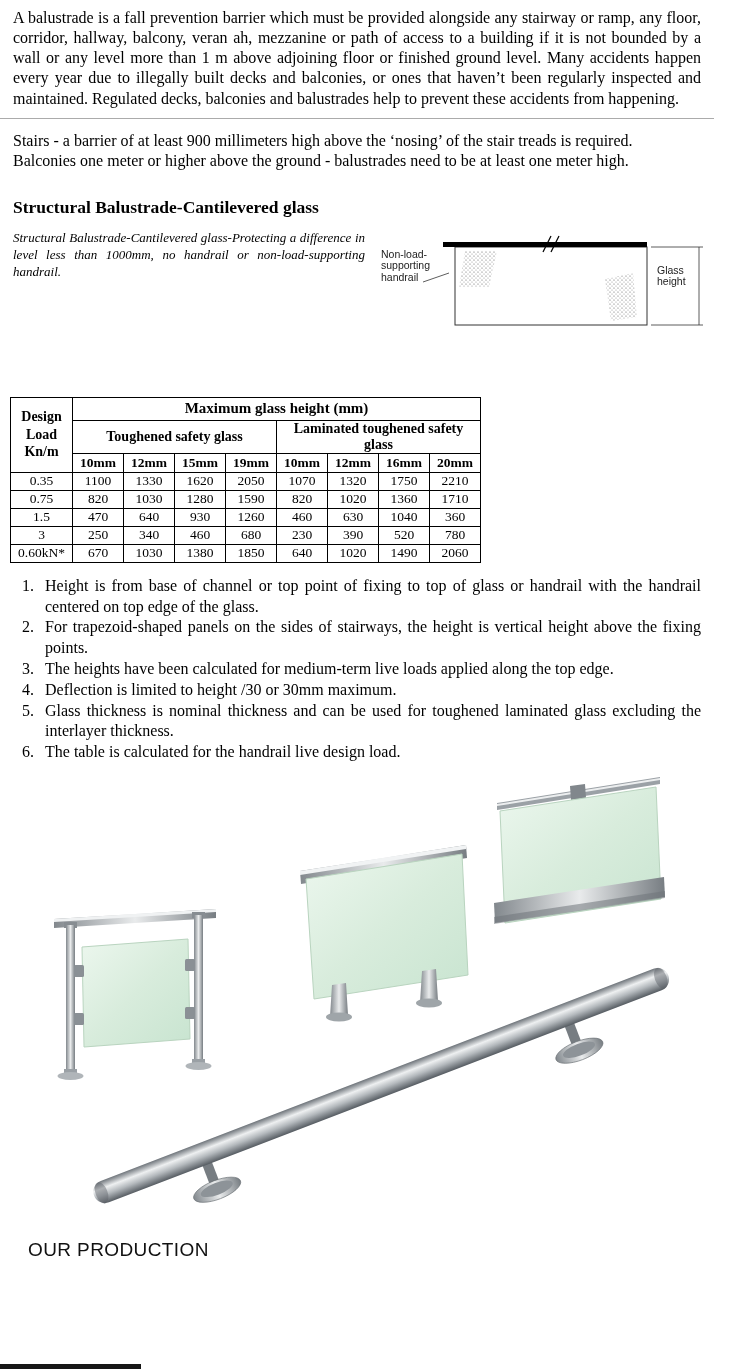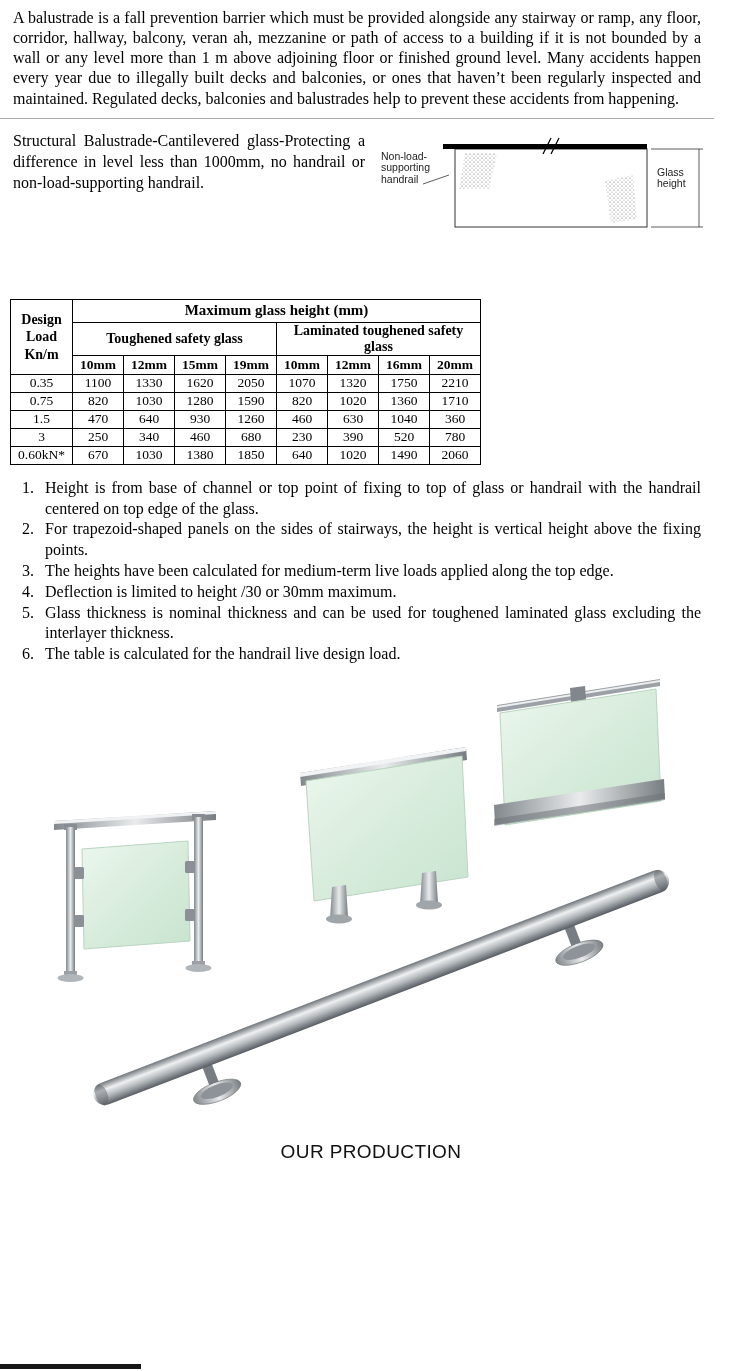--- a/index.html
+++ b/index.html
@@ -9,21 +9,21 @@
 
   .intro { margin: 0 13px; padding-top: 8px; font-size: 16px; line-height: 1.26; text-align: justify; }
 
   hr.divider { border: 0; border-top: 1px solid #ababab; margin: 9px 0 0 0; }
 
   ul.rules { list-style: none; margin: 12px 13px 0 13px; padding: 0; font-size: 16px; line-height: 1.28; }
 
   h2.section-heading { margin: 25px 0 0 13px; font-size: 17.5px; font-weight: bold; }
 
   .section-row { display: flex; margin: 11px 13px 0 13px; }
-  .section-text { width: 352px; font-size: 16px; line-height: 1.31; text-align: justify; }
+  .section-text { width: 352px; font-size: 13px; line-height: 1.31; text-align: justify; font-style: italic; }
   .section-text p { margin: 0; }
 
   .diagram { position: relative; flex: 1; height: 120px; margin-top: 6px; }
   .diagram svg { position: absolute; left: 0; top: 0; }
   .diag-label { position: absolute; font-family: "Liberation Sans", sans-serif; font-size: 10.5px; line-height: 11.5px; white-space: pre-line; color: #222; }
   .diag-label.left { left: 16px; top: 14px; }
   .diag-label.right { left: 292px; top: 30px; }
 
   table.glass-table { border-collapse: collapse; margin: 42px 0 0 10px; font-family: "Liberation Serif", serif; }
   .glass-table th, .glass-table td { border: 1px solid #000; text-align: center; vertical-align: middle; padding: 0 3px; }
@@ -32,36 +32,39 @@
   .glass-table .group-head { font-size: 14px; height: 22px; }
   .glass-table .load-head { width: 62px; font-size: 14px; line-height: 1.25; white-space: pre-line; }
   .glass-table th[data-name="thickness-header"] { width: 51px; font-size: 13.5px; height: 19px; }
   .glass-table td { font-size: 13.5px; height: 18px; font-weight: normal; }
 
   ol.notes { margin: 13px 13px 0 13px; padding-left: 25px; font-size: 16px; line-height: 1.3; text-align: justify; }
   ol.notes li { padding-left: 7px; }
 
   .products { position: relative; height: 460px; margin-top: 4px; }
 
-  .footer-title { margin: 12px 0 0 28px; font-family: "Liberation Sans", sans-serif; font-size: 19px; letter-spacing: 0.4px; color: #111; text-align: center; }
+  .footer-title { margin: 12px 0 0 28px; font-family: "Liberation Sans", sans-serif; font-size: 19px; letter-spacing: 0.4px; color: #111; }
 
   .bottom-bar { position: absolute; left: 0; top: 1364px; width: 141px; height: 5px; background: #161616; }
 </style>
 </head>
 <body>
 
 <div class="page" data-name="product-description-page">
 
   <p class="intro" data-name="intro-paragraph">A balustrade is a fall prevention barrier which must be provided alongside any stairway or ramp, any floor, corridor, hallway, balcony, veran ah, mezzanine or path of access to a building if it is not bounded by a wall or any level more than 1 m above adjoining floor or finished ground level. Many accidents happen every year due to illegally built decks and balconies, or ones that haven’t been regularly inspected and maintained. Regulated decks, balconies and balustrades help to prevent these accidents from happening.</p>
 
   <hr class="divider" data-name="section-divider">
 
   <ul class="rules" data-name="rules-list">
+      <li data-name="rule-item">Stairs - a barrier of at least 900 millimeters high above the ‘nosing’ of the stair treads is required.</li>
+      <li data-name="rule-item">Balconies one meter or higher above the ground - balustrades need to be at least one meter high.</li>
     </ul>
 
+  <h2 class="section-heading" data-name="section-heading">Structural Balustrade-Cantilevered glass</h2>
 
   <div class="section-row" data-name="section-body">
     <div class="section-text" data-name="section-text">
       <p data-name="section-paragraph-1">Structural Balustrade-Cantilevered glass-Protecting a difference in level less than 1000mm, no handrail or non-load-supporting handrail.</p>
     </div>
 
     <div class="diagram" data-name="cantilever-glass-diagram">
       <svg width="370" height="120" viewBox="0 0 370 120" data-name="diagram-drawing">
         <defs>
           <pattern id="stip" width="4" height="4" patternUnits="userSpaceOnUse">

